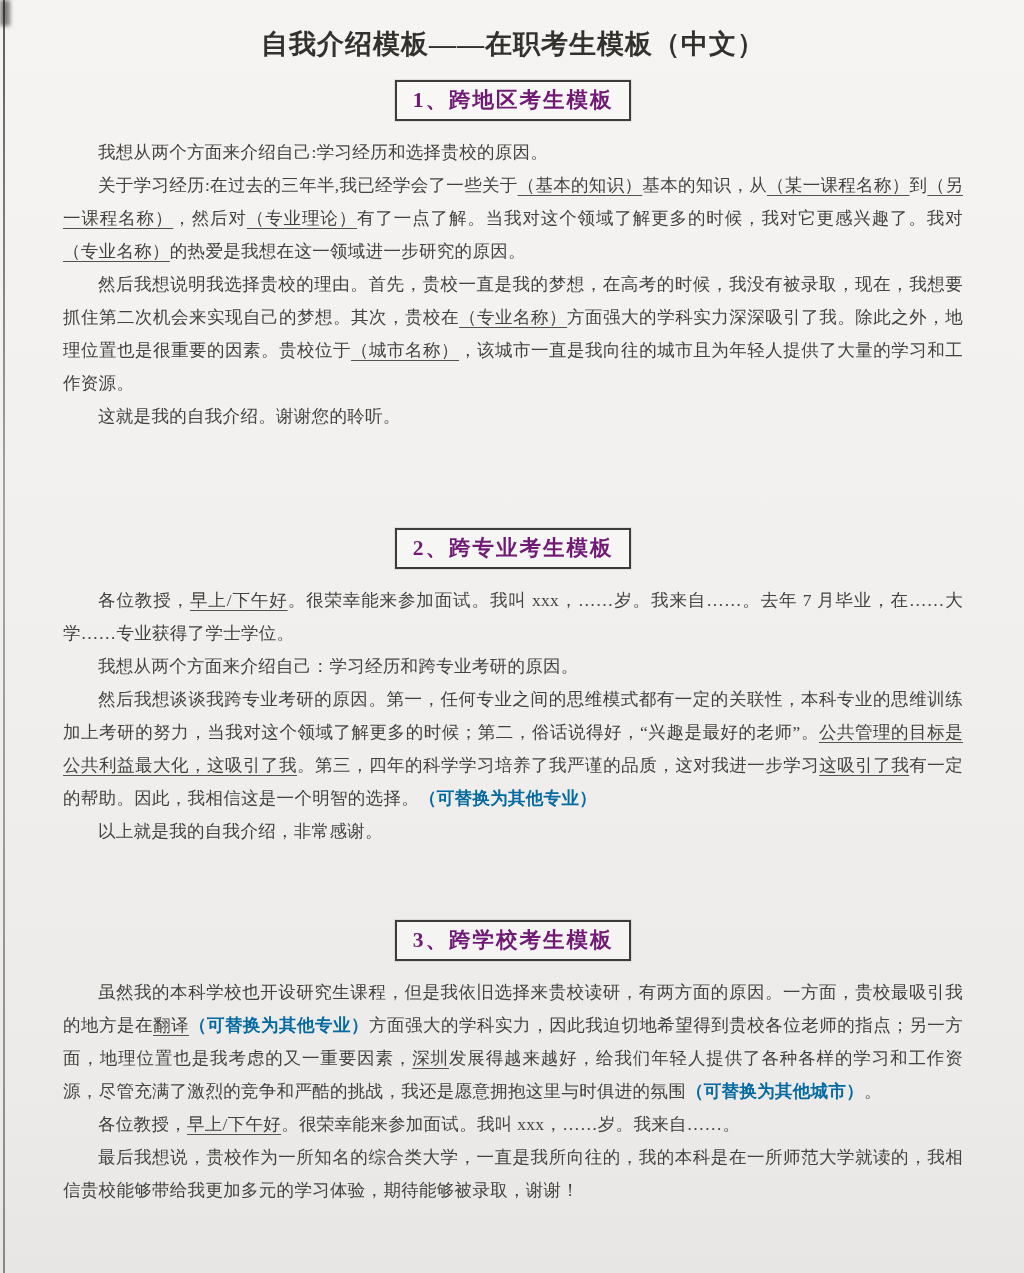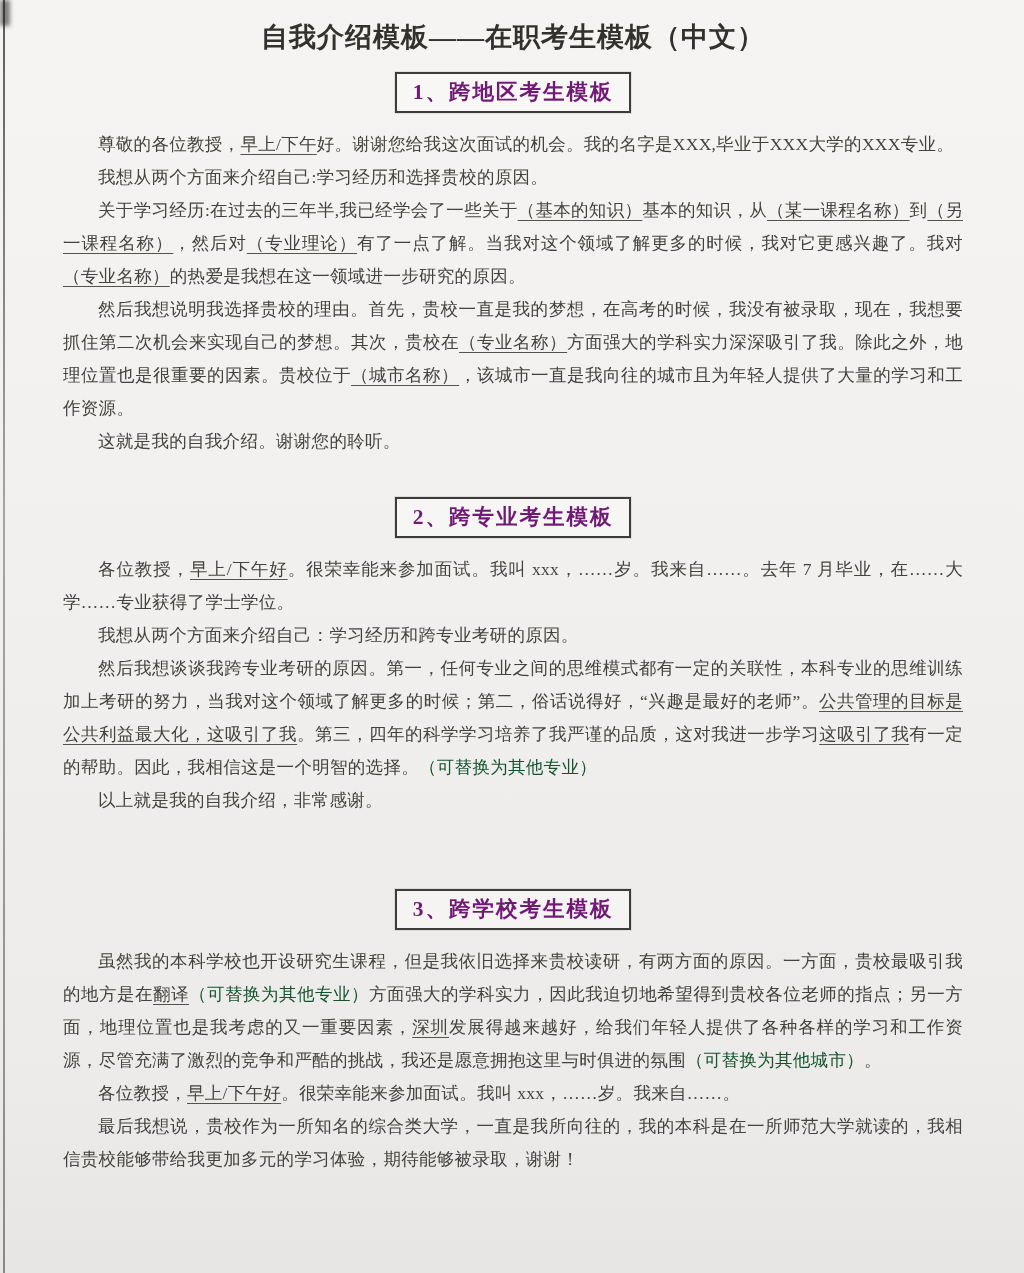--- a/index.html
+++ b/index.html
@@ -23,37 +23,37 @@
     position: absolute; left: 0; top: 0;
     width: 10px; height: 26px;
     background: rgba(30,30,30,.55);
     filter: blur(2px);
     pointer-events: none;
   }
   .page {
     padding: 8px 61px 0 63px;
   }
   h1.doc-title {
-    margin: 9px;
+    margin: 16px;
     font-size: 27px;
     font-weight: bold;
     color: #33312e;
     text-align: center;
     line-height: 40px;
     letter-spacing: 1px;
   }
   .hbox {
     display: table;
     margin: 15px auto 15px;
     border: 2px solid #3e3c39;
     background: rgba(252,252,251,.5);
     box-shadow: 0 0 0 1px rgba(120,120,120,.15);
     padding: 3px 16px 5px;
   }
-  .hbox.gap2 { margin-top: 39px; }
+  .hbox.gap2 { margin-top: 95px; }
   .hbox.gap3 { margin-top: 72px; }
   .hbox .htext {
     font-size: 21.5px;
     font-weight: bold;
     color: #701a75;
     letter-spacing: 2px;
     white-space: nowrap;
   }
   p.para {
     margin: 0;
@@ -64,38 +64,37 @@
     letter-spacing: 0.3px;
     color: #44423f;
   }
   p.para span.u {
     text-decoration: underline;
     text-underline-offset: 4px;
     text-decoration-thickness: 1px;
     text-decoration-color: #55524e;
   }
   p.para span.b {
-    font-weight: normal;
-    color: #14532d;
+    font-weight: bold;
+    color: #0369a1;
   }
 </style>
 </head>
 <body>
 
 <div class="scan-edge"></div>
 <div class="scan-corner"></div>
 
 <div class="page">
   <h1 class="doc-title">自我介绍模板——在职考生模板（中文）</h1>
   <div id="sections">
       <section>
         <div class="hbox">
           <span class="htext">1、跨地区考生模板</span>
         </div>
-        <p class="para"><span>尊敬的各位教授，</span><span class="u">早上/下午</span><span>好。谢谢您给我这次面试的机会。我的名字是XXX,毕业于XXX大学的XXX专业。</span></p>
         <p class="para"><span>我想从两个方面来介绍自己:学习经历和选择贵校的原因。</span></p>
         <p class="para"><span>关于学习经历:在过去的三年半,我已经学会了一些关于</span><span class="u">（基本的知识）</span><span>基本的知识，从</span><span class="u">（某一课程名称）</span><span>到</span><span class="u">（另一课程名称）</span><span>，然后对</span><span class="u">（专业理论）</span><span>有了一点了解。当我对这个领域了解更多的时候，我对它更感兴趣了。我对</span><span class="u">（专业名称）</span><span>的热爱是我想在这一领域进一步研究的原因。</span></p>
         <p class="para"><span>然后我想说明我选择贵校的理由。首先，贵校一直是我的梦想，在高考的时候，我没有被录取，现在，我想要抓住第二次机会来实现自己的梦想。其次，贵校在</span><span class="u">（专业名称）</span><span>方面强大的学科实力深深吸引了我。除此之外，地理位置也是很重要的因素。贵校位于</span><span class="u">（城市名称）</span><span>，该城市一直是我向往的城市且为年轻人提供了大量的学习和工作资源。</span></p>
         <p class="para"><span>这就是我的自我介绍。谢谢您的聆听。</span></p>
       </section>
       <section>
         <div class="hbox gap2">
           <span class="htext">2、跨专业考生模板</span>
         </div>
         <p class="para"><span>各位教授，</span><span class="u">早上/下午好</span><span>。很荣幸能来参加面试。我叫 xxx，……岁。我来自……。去年 7 月毕业，在……大学……专业获得了学士学位。</span></p>

